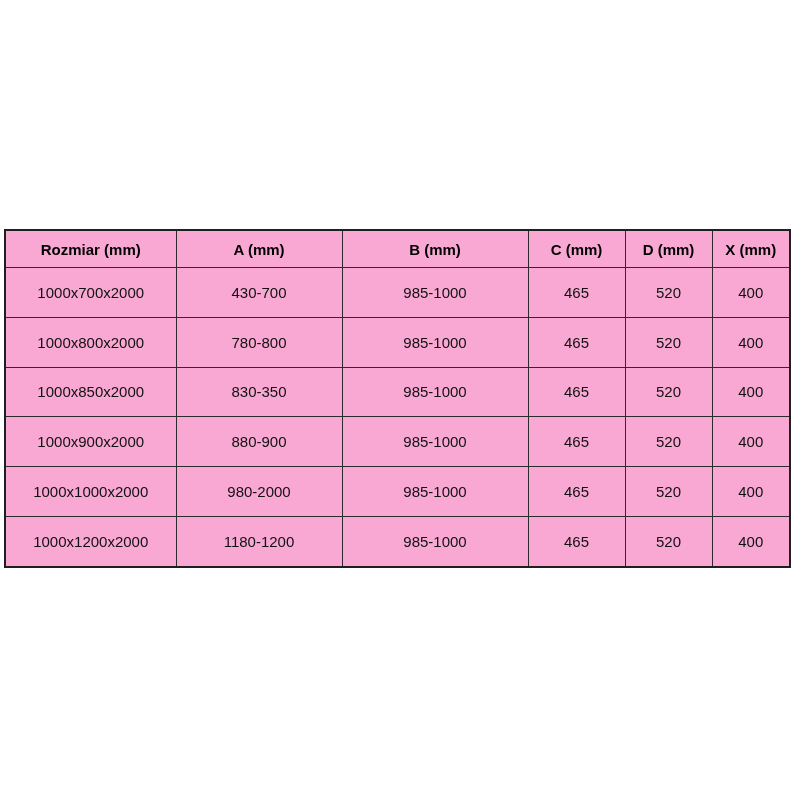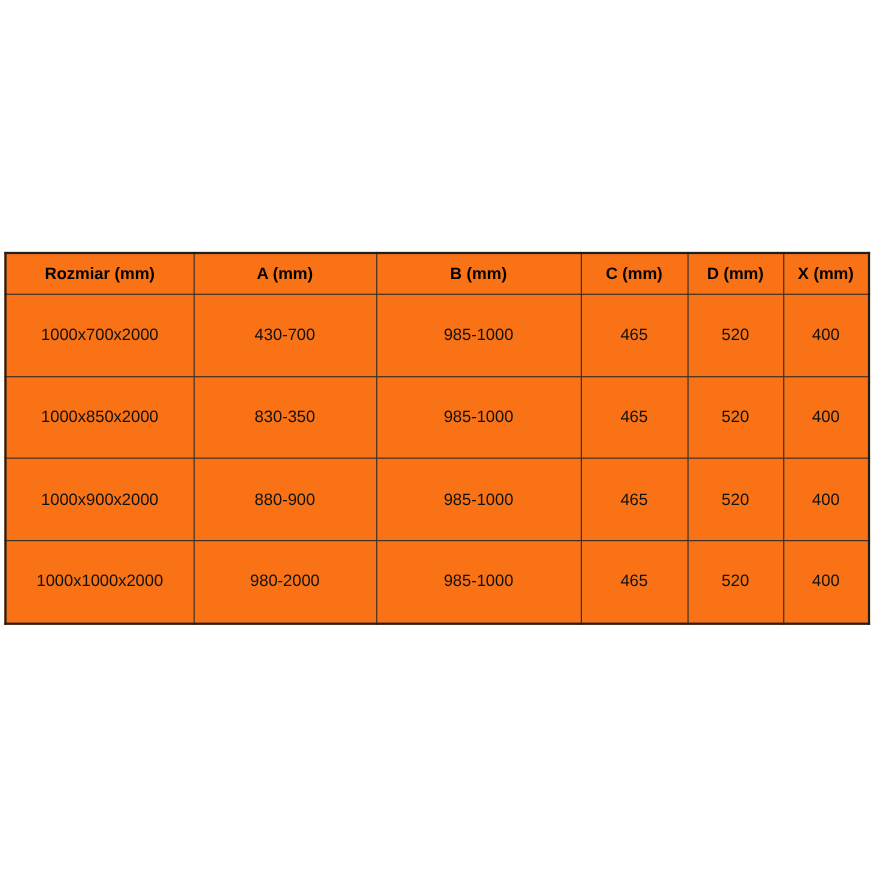--- a/index.html
+++ b/index.html
@@ -18,21 +18,21 @@
     overflow: hidden;
   }
   table.spec-table {
     position: absolute;
     left: 4px;
     top: 229px;
     width: 786px;
     height: 339px;
     border-collapse: collapse;
     table-layout: fixed;
-    background: #f97316;
+    background: #f9a8d4;
   }
   table.spec-table th,
   table.spec-table td {
     border: 1px solid #2b2b2b;
     text-align: center;
     vertical-align: middle;
     color: #111111;
     font-size: 15px;
     padding: 0;
     height: 36px;
@@ -73,20 +73,28 @@
     <tbody>
         <tr>
           <td>1000x700x2000</td>
           <td>430-700</td>
           <td>985-1000</td>
           <td>465</td>
           <td>520</td>
           <td>400</td>
         </tr>
         <tr>
+          <td>1000x800x2000</td>
+          <td>780-800</td>
+          <td>985-1000</td>
+          <td>465</td>
+          <td>520</td>
+          <td>400</td>
+        </tr>
+        <tr>
           <td>1000x850x2000</td>
           <td>830-350</td>
           <td>985-1000</td>
           <td>465</td>
           <td>520</td>
           <td>400</td>
         </tr>
         <tr>
           <td>1000x900x2000</td>
           <td>880-900</td>
@@ -96,15 +104,23 @@
           <td>400</td>
         </tr>
         <tr>
           <td>1000x1000x2000</td>
           <td>980-2000</td>
           <td>985-1000</td>
           <td>465</td>
           <td>520</td>
           <td>400</td>
         </tr>
+        <tr>
+          <td>1000x1200x2000</td>
+          <td>1180-1200</td>
+          <td>985-1000</td>
+          <td>465</td>
+          <td>520</td>
+          <td>400</td>
+        </tr>
       </tbody>
   </table>
 </div>
 
 </body></html>

